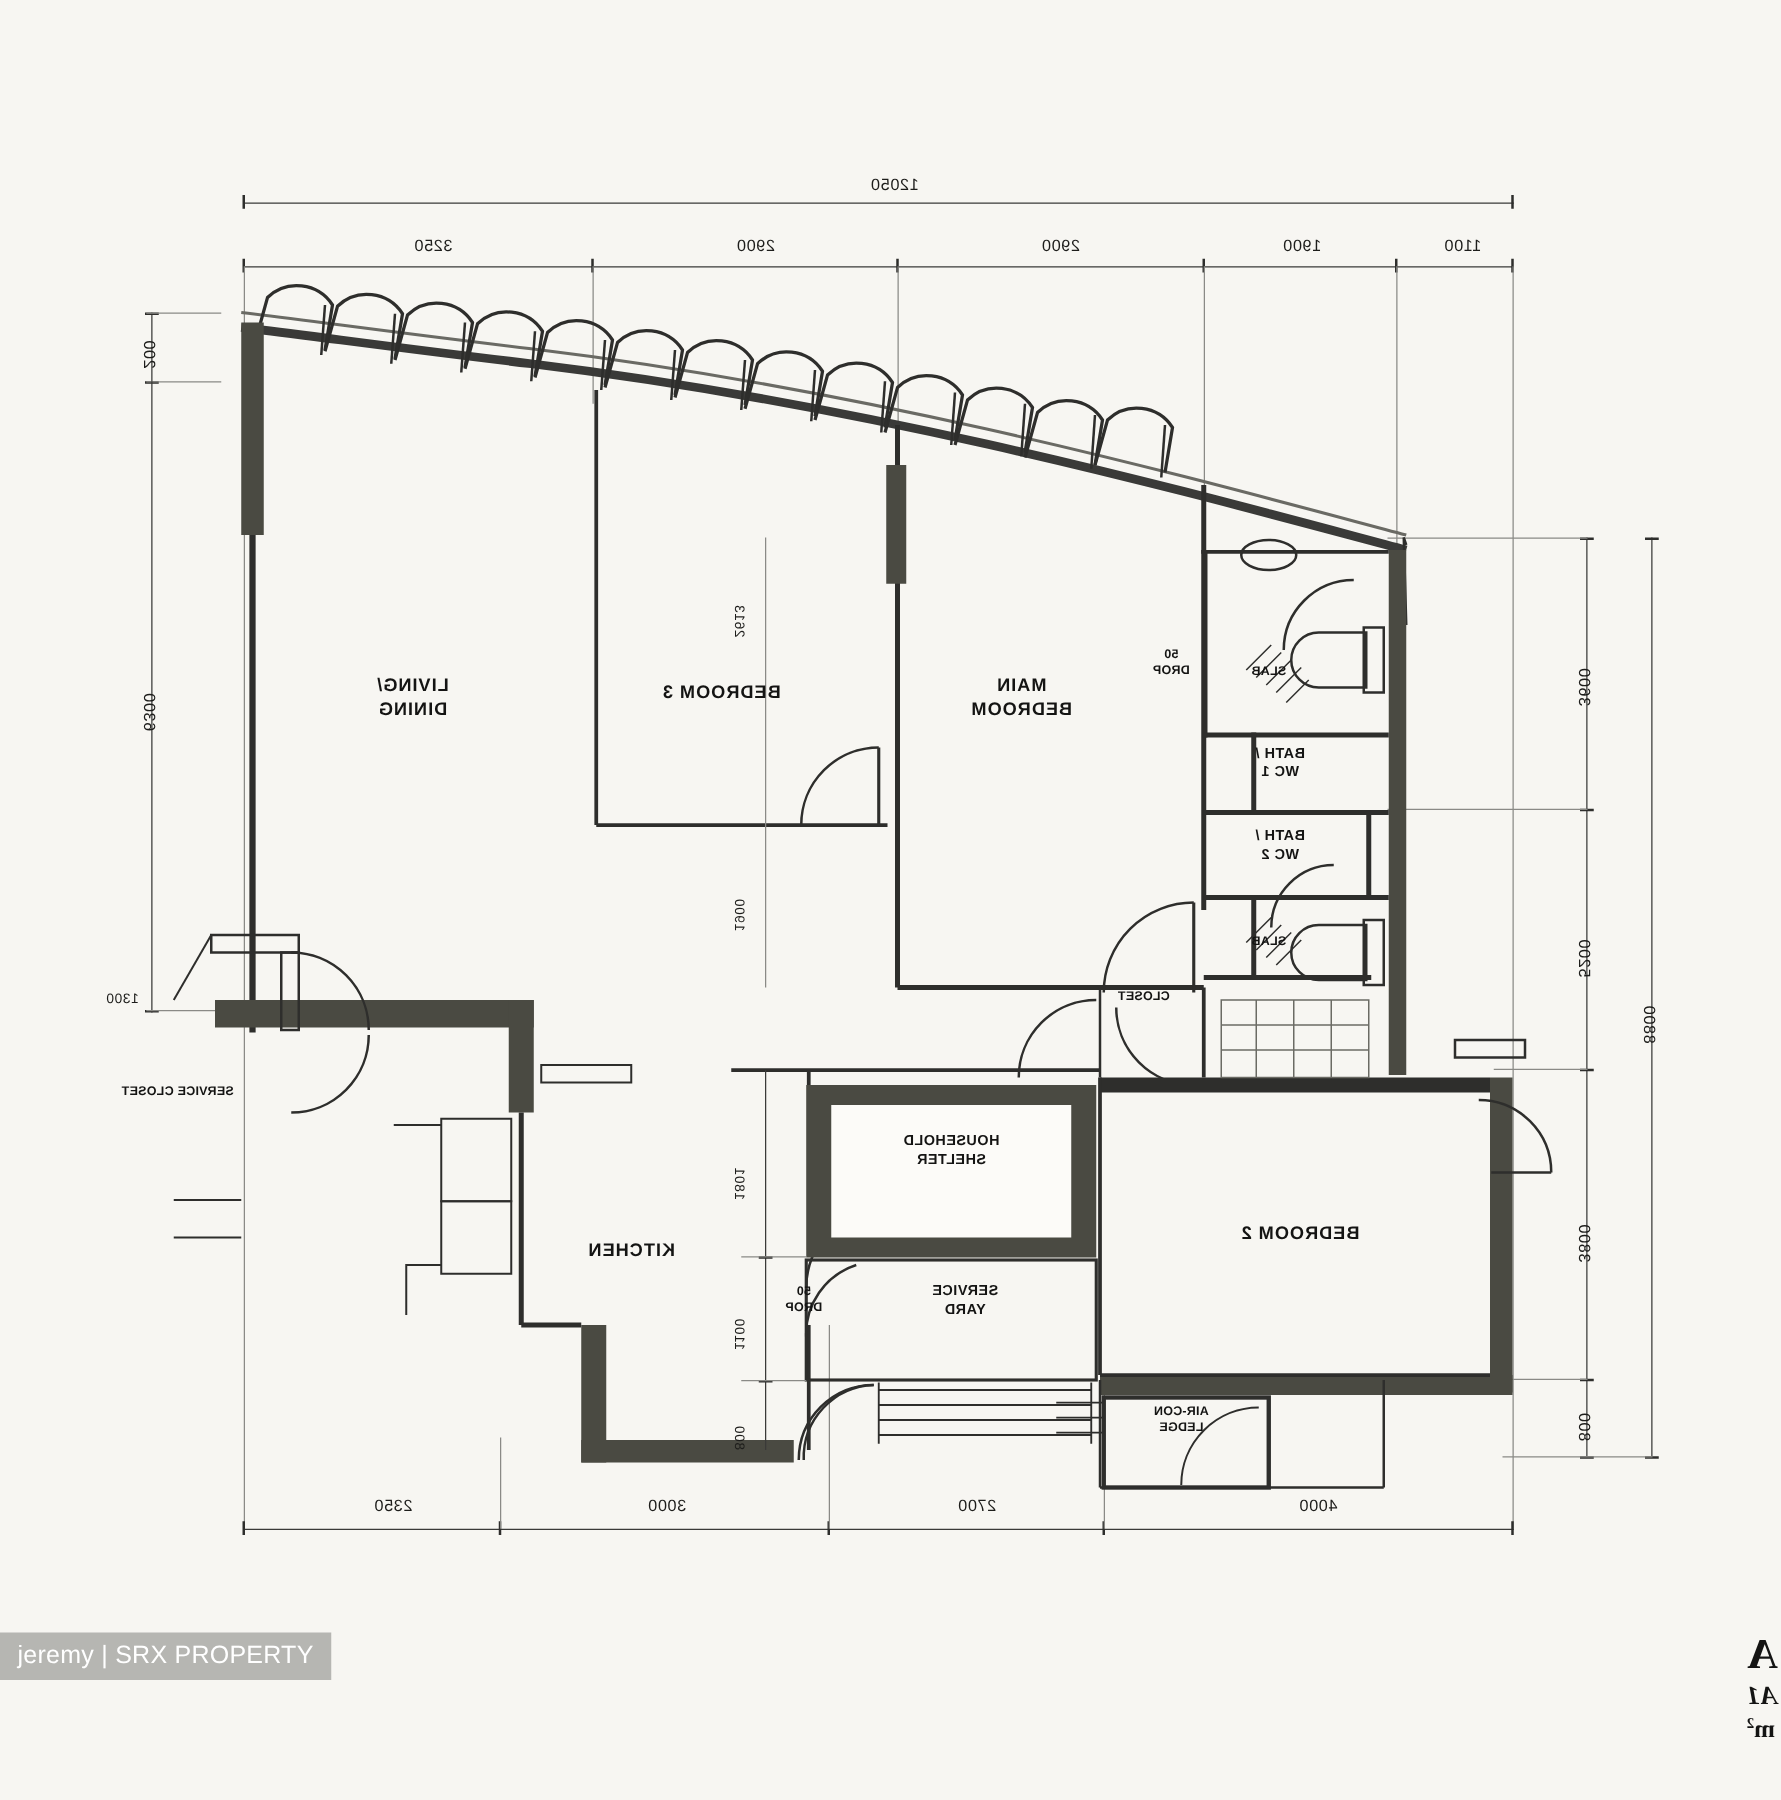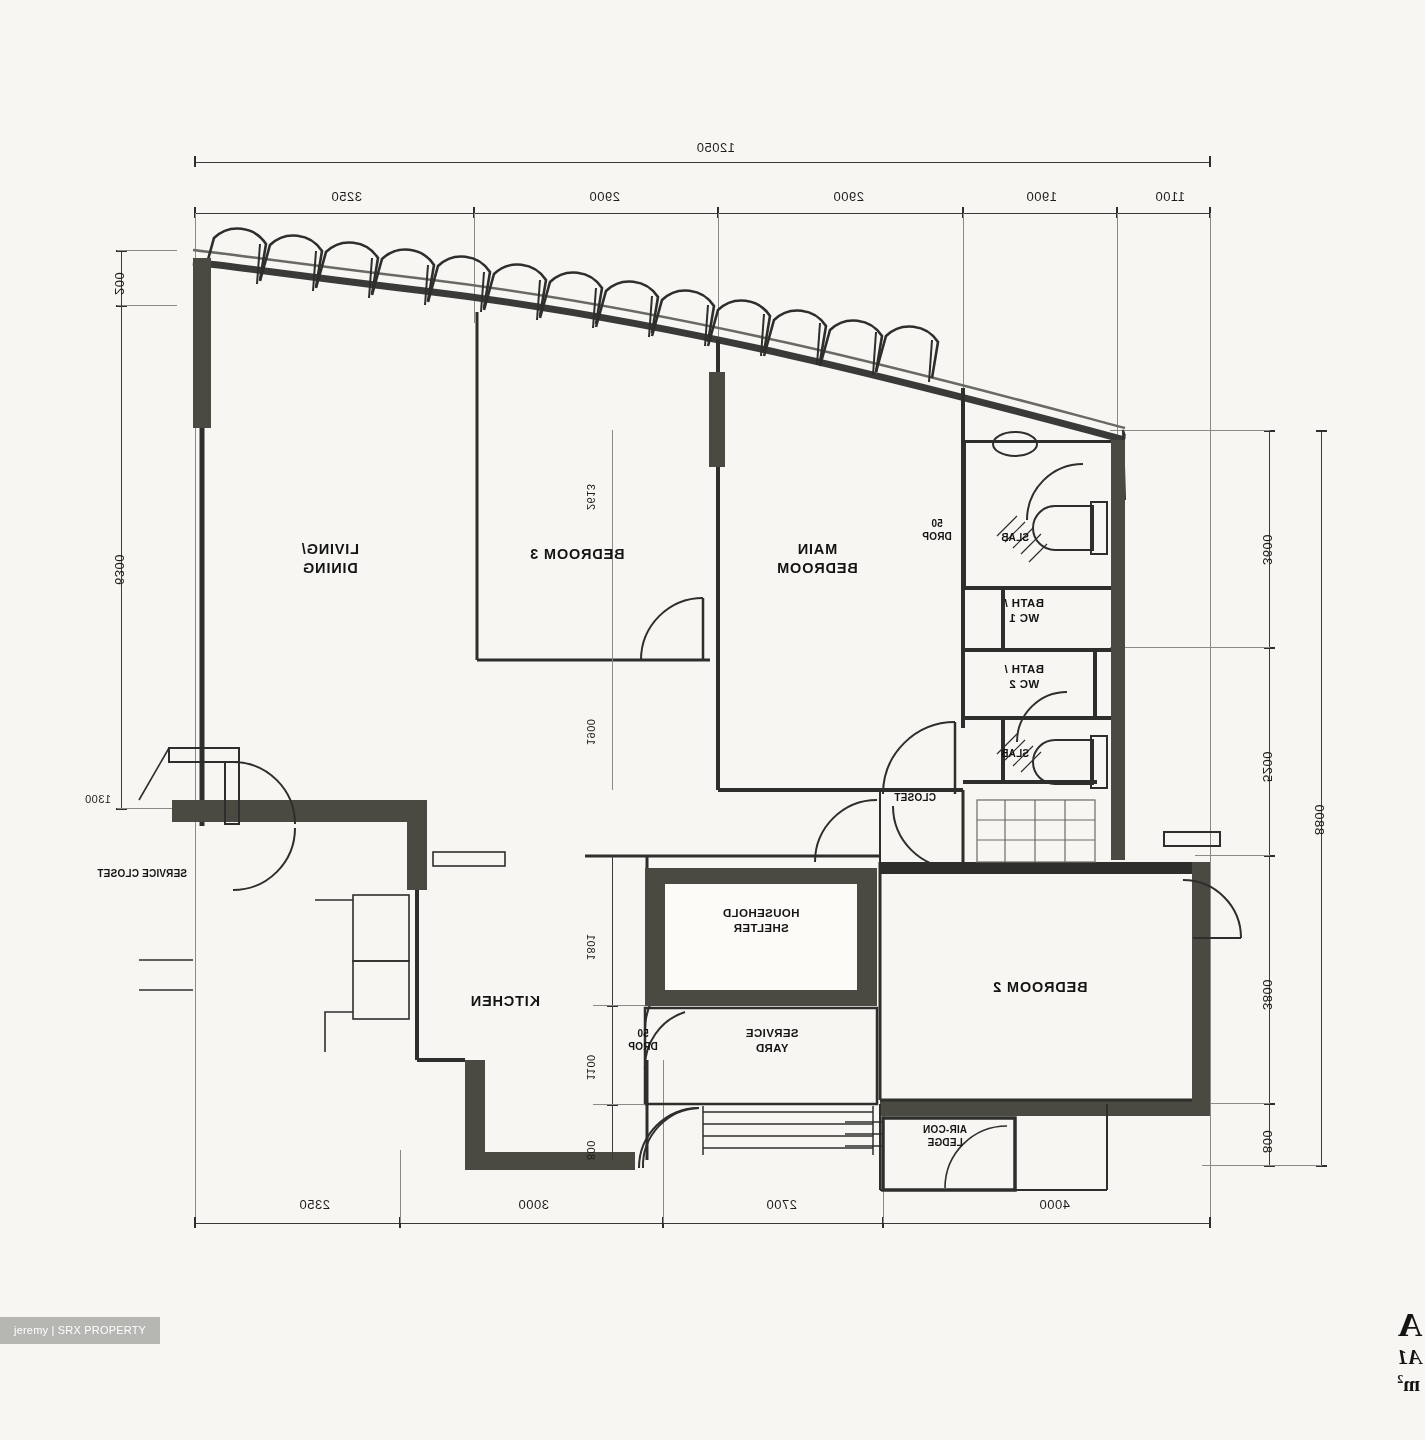--- a/index.html
+++ b/index.html
@@ -128,21 +128,21 @@
   }
   #titleblock .t-area sup { font-size: 12px; }
 
   
   #watermark {
     position: absolute;
     left: 0;
     bottom: 96px;
     background: rgba(176,176,172,0.92);
     color: #ffffff;
-    font-size: 11px;
+    font-size: 20px;
     letter-spacing: 0.2px;
     padding: 7px 14px 8px 14px;
     font-family: "Liberation Sans", sans-serif;
   }
 
   svg { overflow: visible; }
 </style>
 </head>
 <body>
 

